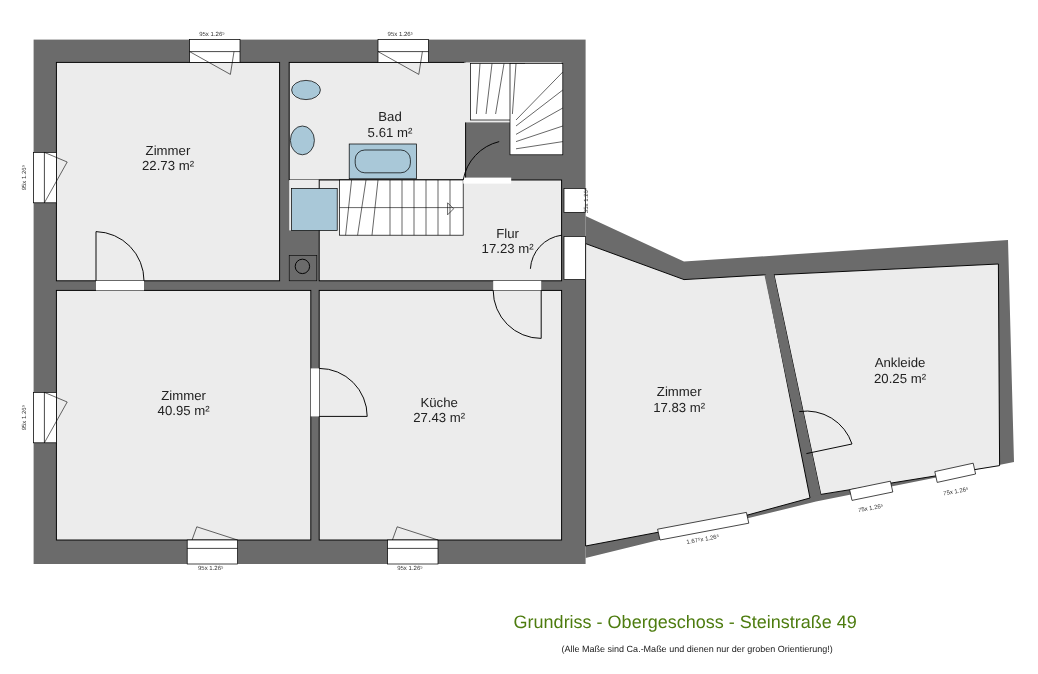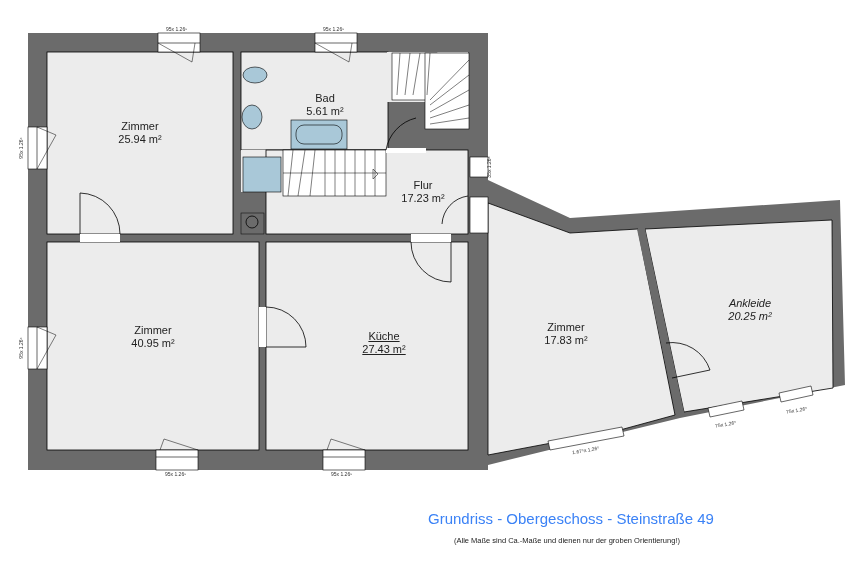--- a/index.html
+++ b/index.html
@@ -1,21 +1,21 @@
 <!DOCTYPE html>
 <html><head>
 <meta charset="utf-8">
 <style>
   html,body{margin:0;padding:0;background:#ffffff;}
   body{width:865px;height:562px;position:relative;overflow:hidden;font-family:"Liberation Sans",sans-serif;}
   svg{position:absolute;left:0;top:0;}
   .room-label{position:absolute;text-align:center;font-size:11px;color:#222;line-height:13px;transform:translateX(-50%);white-space:nowrap;}
   .dim{position:absolute;font-size:5px;color:#333;white-space:nowrap;}
-  .title{position:absolute;left:428px;top:510px;font-size:15px;color:#3b82f6;white-space:nowrap;}
-  .subtitle{position:absolute;left:454px;top:536px;font-size:7.5px;color:#222;white-space:nowrap;text-align:right;}
+  .title{position:absolute;left:428px;top:510px;font-size:15px;color:#4d7c0f;white-space:nowrap;}
+  .subtitle{position:absolute;left:468px;top:536px;font-size:7.5px;color:#222;white-space:nowrap;text-align:right;}
 </style>
 </head>
 <body>
 
 <svg width="865" height="562" viewBox="0 0 865 562">
 
   <rect x="28" y="33" width="460" height="437" fill="#6b6b6b"></rect>
 
   <polygon points="488,180 570,218 840,200 845,385 680,418 488,465" fill="#6b6b6b"></polygon>
 
@@ -105,43 +105,43 @@
       <path d="M315,43 L349,62 L352,43"></path>
     <path d="M37,127 L56,135 L37,169"></path>
       <path d="M37,327 L56,335 L37,369"></path>
     <path d="M160,450 L164,439 L198,450"></path>
       <path d="M327,450 L331,439 L365,450"></path>
   </g>
 </svg>
 
 <div class="room-label" style="left:140px;top:120px;">
   <div>Zimmer</div>
-  <div>25.94 m²</div>
+  <div>22.73 m²</div>
 </div>
 <div class="room-label" style="left:325px;top:92px;">
   <div>Bad</div>
   <div>5.61 m²</div>
 </div>
-<div class="room-label" style="left:423px;top:179px;">
+<div class="room-label" style="left:423px;top:189px;">
   <div>Flur</div>
   <div>17.23 m²</div>
 </div>
 <div class="room-label" style="left:153px;top:324px;">
   <div>Zimmer</div>
   <div>40.95 m²</div>
 </div>
-<div class="room-label" style="left:384px;top:330px;text-decoration:underline;">
+<div class="room-label" style="left:366px;top:330px;">
   <div>Küche</div>
   <div>27.43 m²</div>
 </div>
 <div class="room-label" style="left:566px;top:321px;">
   <div>Zimmer</div>
   <div>17.83 m²</div>
 </div>
-<div class="room-label" style="left:750px;top:297px;font-style:italic;">
+<div class="room-label" style="left:750px;top:297px;">
   <div>Ankleide</div>
   <div>20.25 m²</div>
 </div>
 
 <div class="dim" style="left:166px;top:26px;">95x 1.26⁵</div>
 <div class="dim" style="left:323px;top:26px;">95x 1.26⁵</div>
 <div class="dim" style="left:10px;top:145px;transform:rotate(-90deg);">95x 1.26⁵</div>
 <div class="dim" style="left:10px;top:345px;transform:rotate(-90deg);">95x 1.26⁵</div>
 <div class="dim" style="left:165px;top:471px;">95x 1.26⁵</div>
 <div class="dim" style="left:331px;top:471px;">95x 1.26⁵</div>

